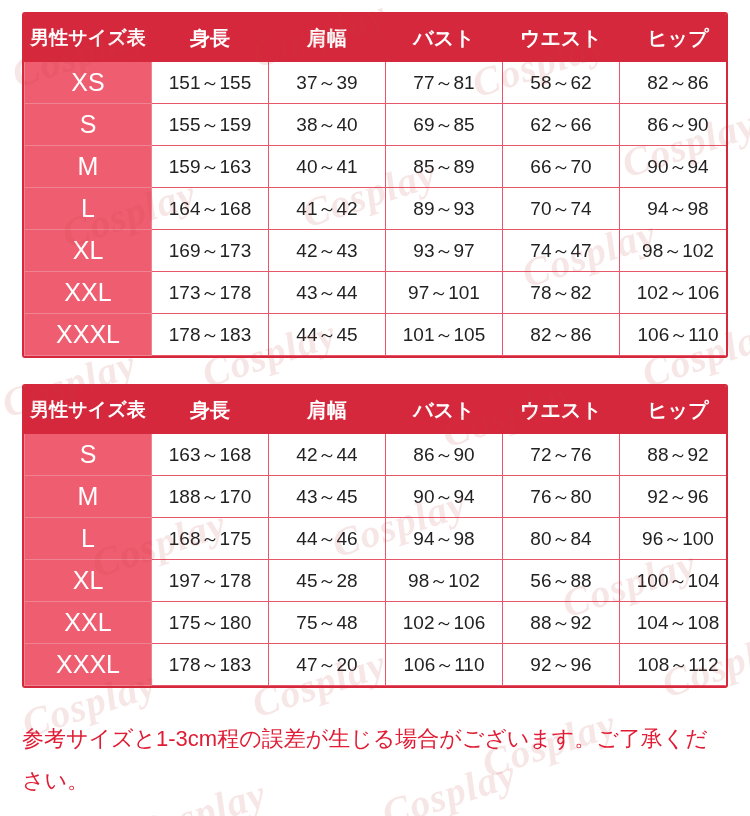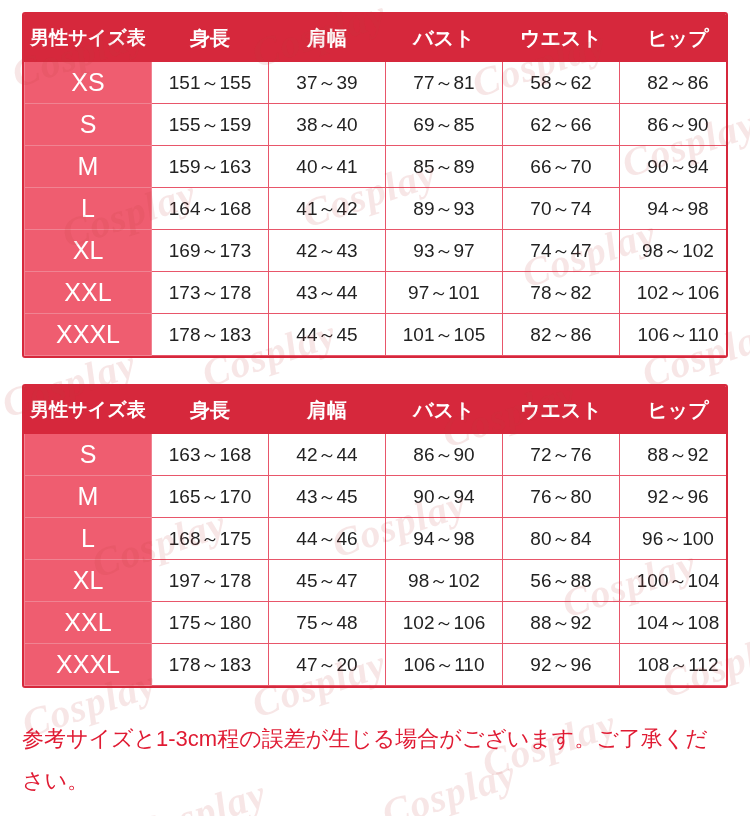--- a/index.html
+++ b/index.html
@@ -218,38 +218,38 @@
         <tr>
           <td class="sizecol">S</td>
           <td>163～168</td>
           <td>42～44</td>
           <td>86～90</td>
           <td>72～76</td>
           <td>88～92</td>
         </tr>
         <tr>
           <td class="sizecol">M</td>
-          <td>165～170</td>
+          <td>188～170</td>
           <td>43～45</td>
           <td>90～94</td>
           <td>76～80</td>
           <td>92～96</td>
         </tr>
         <tr>
           <td class="sizecol">L</td>
           <td>168～175</td>
           <td>44～46</td>
           <td>94～98</td>
           <td>80～84</td>
           <td>96～100</td>
         </tr>
         <tr>
           <td class="sizecol">XL</td>
           <td>197～178</td>
-          <td>45～47</td>
+          <td>45～28</td>
           <td>98～102</td>
           <td>56～88</td>
           <td>100～104</td>
         </tr>
         <tr>
           <td class="sizecol">XXL</td>
           <td>175～180</td>
           <td>75～48</td>
           <td>102～106</td>
           <td>88～92</td>

